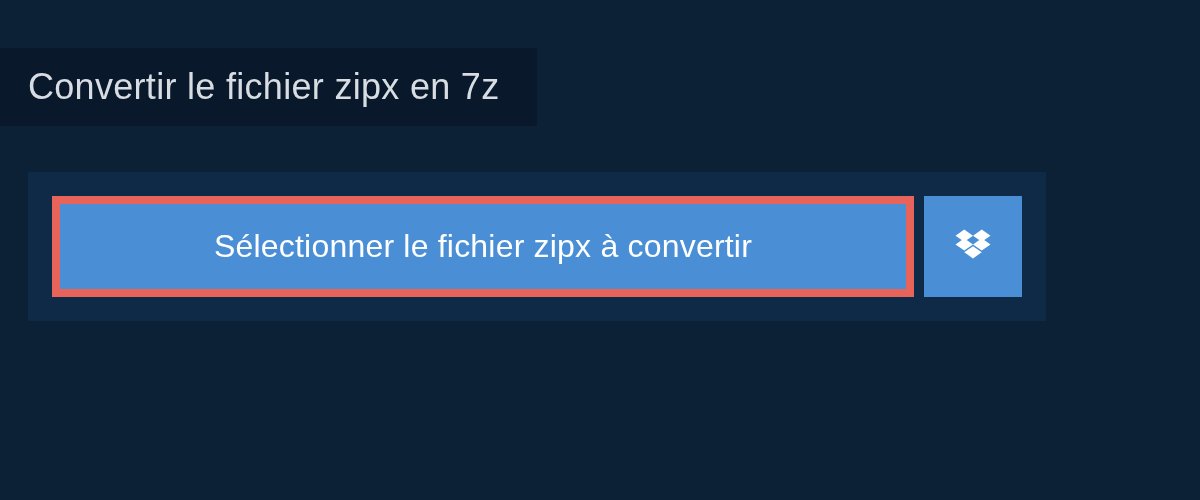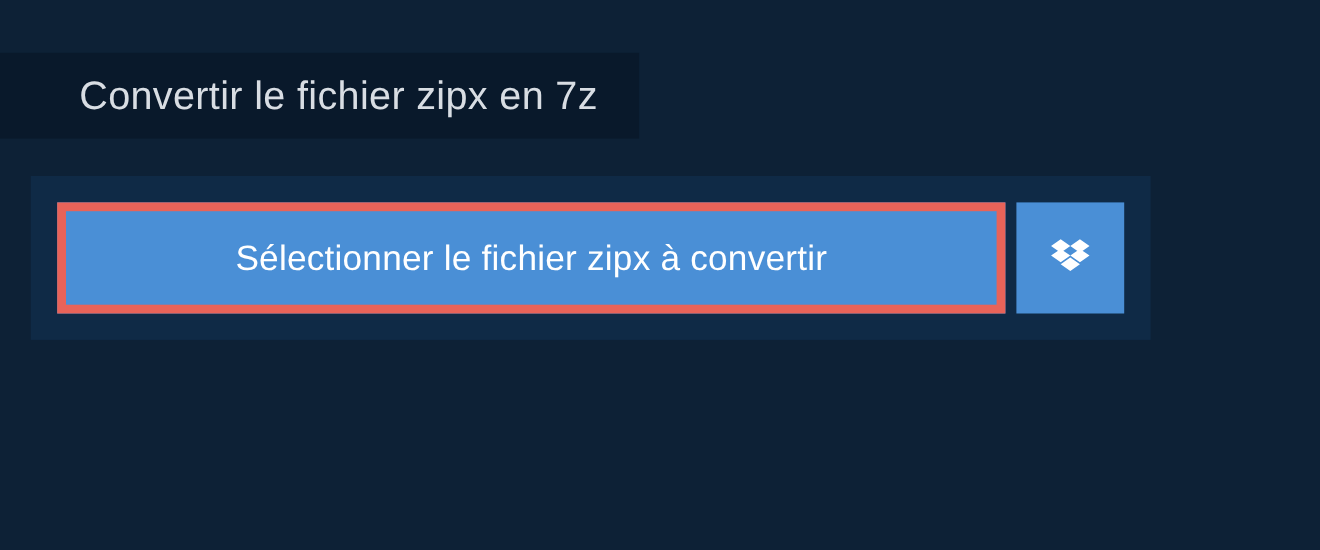--- a/index.html
+++ b/index.html
@@ -20,25 +20,24 @@
       left: 0;
       background-color: #09192b;
       padding: 18px 38px 18px 28px;
       display: inline-block;
     }
     .header-text {
       color: #d8dde3;
       font-size: 36px;
       font-weight: 300;
       letter-spacing: 0.3px;
-      margin-left: 44px;
     }
     .main-panel {
       position: absolute;
-      top: 160px;
+      top: 172px;
       left: 28px;
       width: 1018px;
       background-color: #0f2a46;
       padding: 24px;
       display: flex;
       gap: 10px;
       align-items: stretch;
     }
     .select-button {
       flex: 1;

